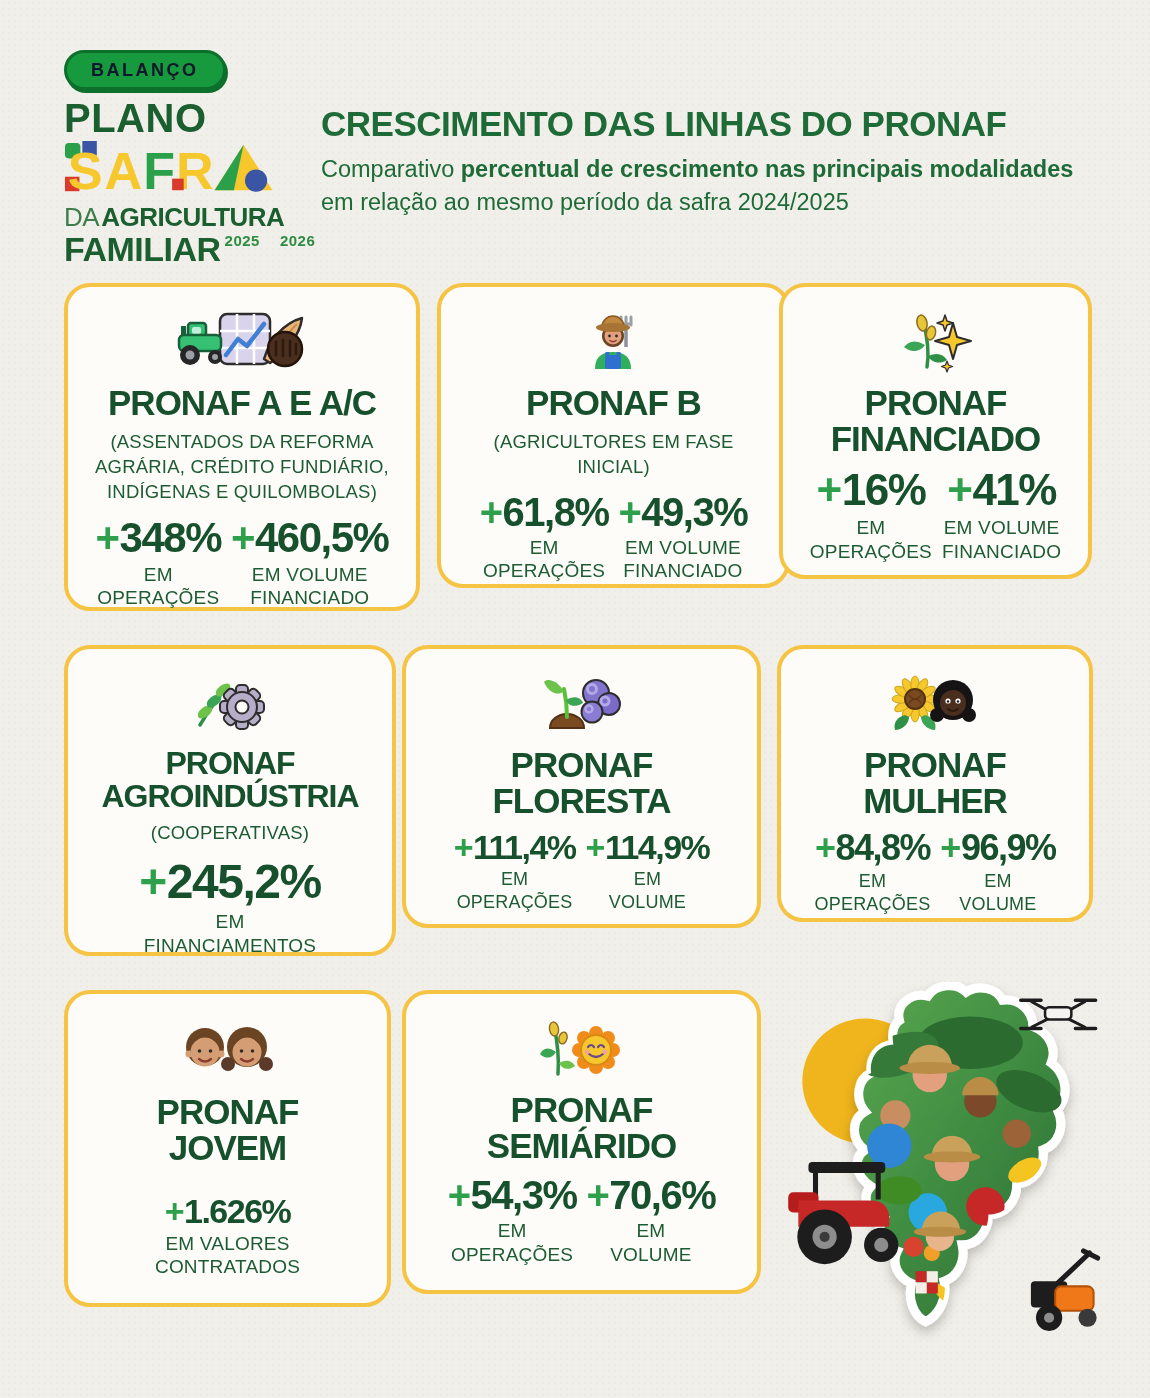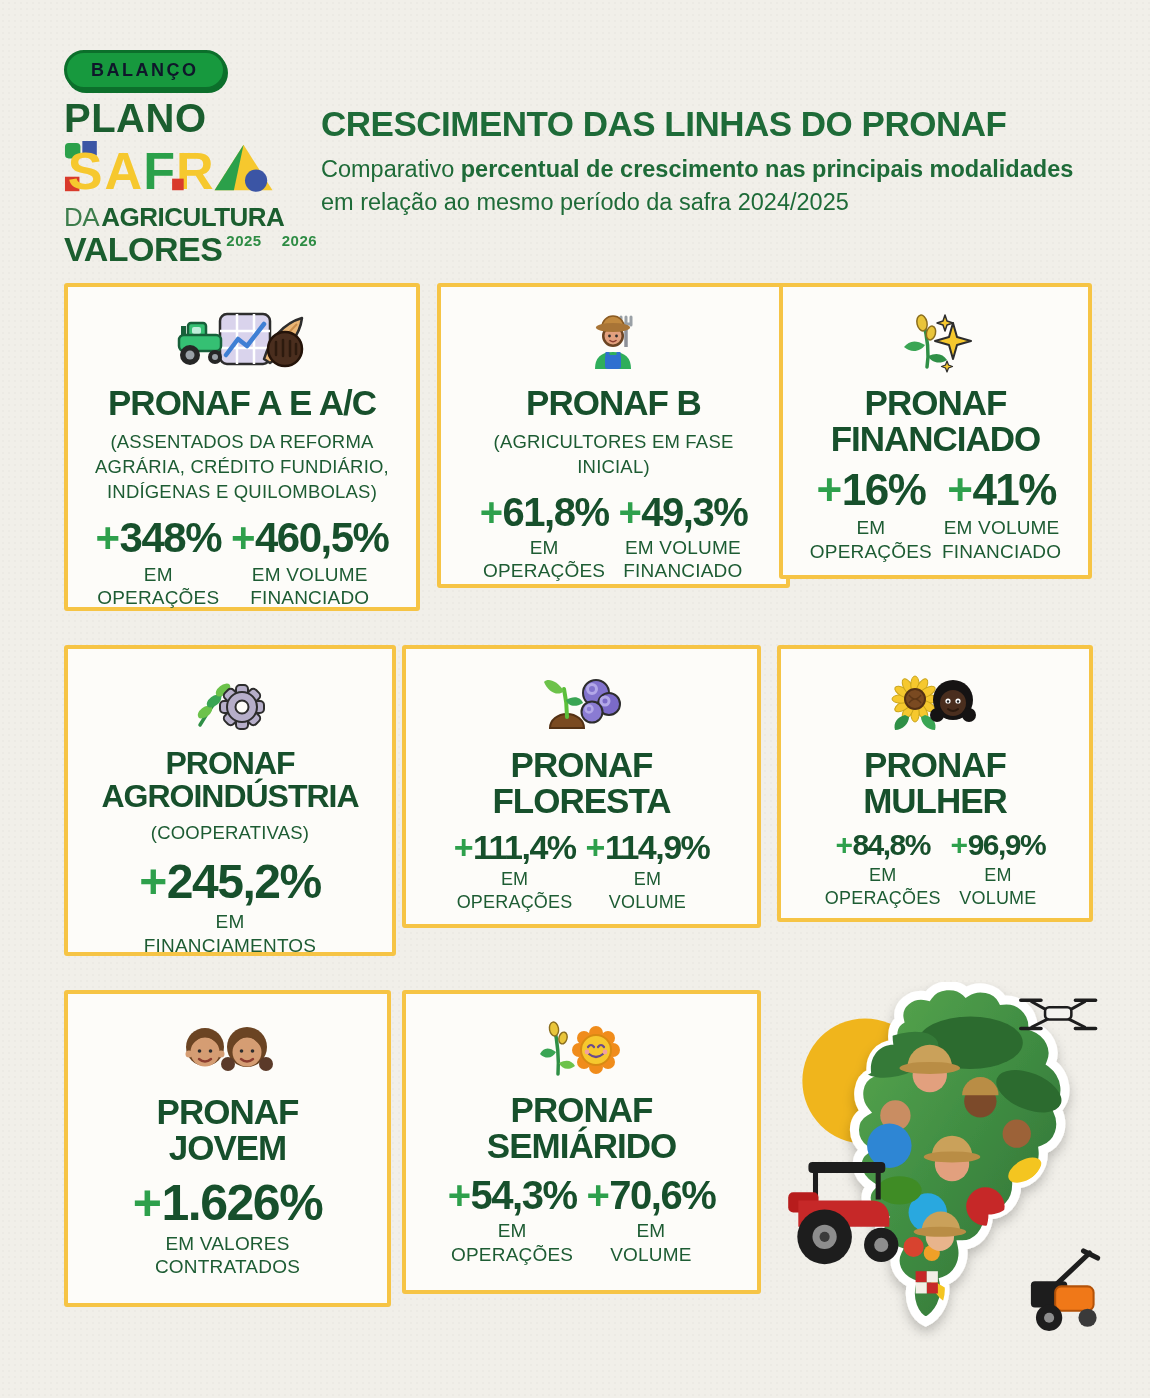--- a/index.html
+++ b/index.html
@@ -35,21 +35,21 @@
   .header { position:absolute; left:321px; top:106px; width:790px; }
   .header h1 {
     color:#1e6b38; font-size:35px; font-weight:700; letter-spacing:-0.5px; line-height:1.05;
   }
   .header .sub {
     margin-top:10px; color:#1e6b38; font-size:23.5px; line-height:1.42; font-weight:400;
   }
   .header .sub b { font-weight:700; }
   
   .card {
-    position:absolute; background:#fdfcf9; border:4px solid #f6c445; border-radius:3px;
+    position:absolute; background:#fdfcf9; border:4px solid #f6c445; border-radius:26px;
     display:flex; flex-direction:column; align-items:center; text-align:center;
     padding:20px 12px 24px;
   }
   .card-icon { height:64px; display:flex; align-items:center; justify-content:center; margin-top:4px; }
   .card-title {
     margin-top:12px; color:#17502c; font-weight:700; font-size:35px;
     line-height:1.02; letter-spacing:-1px;
   }
   .t-narrow { max-width:238px; }
   .t-sm { font-size:32px; }
@@ -57,22 +57,22 @@
     margin-top:9px; color:#1d5c33; font-size:18.5px; line-height:1.35; letter-spacing:0.2px;
     max-width:330px;
   }
   .stats { margin-top:auto; display:flex; justify-content:center; align-items:flex-start; gap:10px; width:100%; padding-top:12px; }
   .stat { display:flex; flex-direction:column; align-items:center; min-width:0; }
   .stat-num { font-weight:700; color:#17502c; letter-spacing:-1.5px; line-height:1; white-space:nowrap; }
   .stat-num .plus { color:#2ea04c; margin-right:1px; }
   .stat-label { margin-top:4px; color:#1d5c33; font-size:19px; line-height:1.25; letter-spacing:0.2px; }
   .stat-label span { display:block; }
   .s42 .stat-num{font-size:42px;} .s40 .stat-num{font-size:40px;} .s44 .stat-num{font-size:44px;}
-  .s48 .stat-num{font-size:48px;} .s50 .stat-num{font-size:50px;} .s34 .stat-num{font-size:34px;text-align:right;}
-  .s33 .stat-num{font-size:30px;}
+  .s48 .stat-num{font-size:48px;} .s50 .stat-num{font-size:34px;} .s34 .stat-num{font-size:34px;text-align:right;}
+  .s33 .stat-num{font-size:36px;}
   .s34 .stat-label,.s33 .stat-label{font-size:18px;}
   
   .collage { position:absolute; left:778px; top:982px; width:344px; height:360px; }
 </style>
 </head>
 <body>
 
 <div class="page">
 
   <div class="badge">BALANÇO</div>
@@ -91,21 +91,21 @@
         <rect x="112" y="40" width="12" height="12" fill="#d93a2b"></rect>
         <polygon points="156,52 186,5 216,52" fill="#f6c82e"></polygon>
         <polygon points="156,52 186,5 176,52" fill="#2ba04a"></polygon>
         <circle cx="199" cy="42" r="11.5" fill="#3b55a5"></circle>
       </svg>
     </div>
     <div class="logo-line3">
       <span class="da">DA</span><span class="agric">AGRICULTURA</span>
     </div>
     <div class="logo-line4">
-      <span class="logo-familiar">VALORES</span>
+      <span class="logo-familiar">FAMILIAR</span>
       <span class="logo-years">
         <span>2025</span>
         <span>2026</span>
       </span>
     </div>
   </div>
 
   <div class="header">
     <h1>CRESCIMENTO DAS LINHAS DO PRONAF</h1>
     <div class="sub"><span>Comparativo </span><b>percentual de crescimento nas principais modalidades</b><span> em relação ao mesmo período da safra 2024/2025</span></div>

